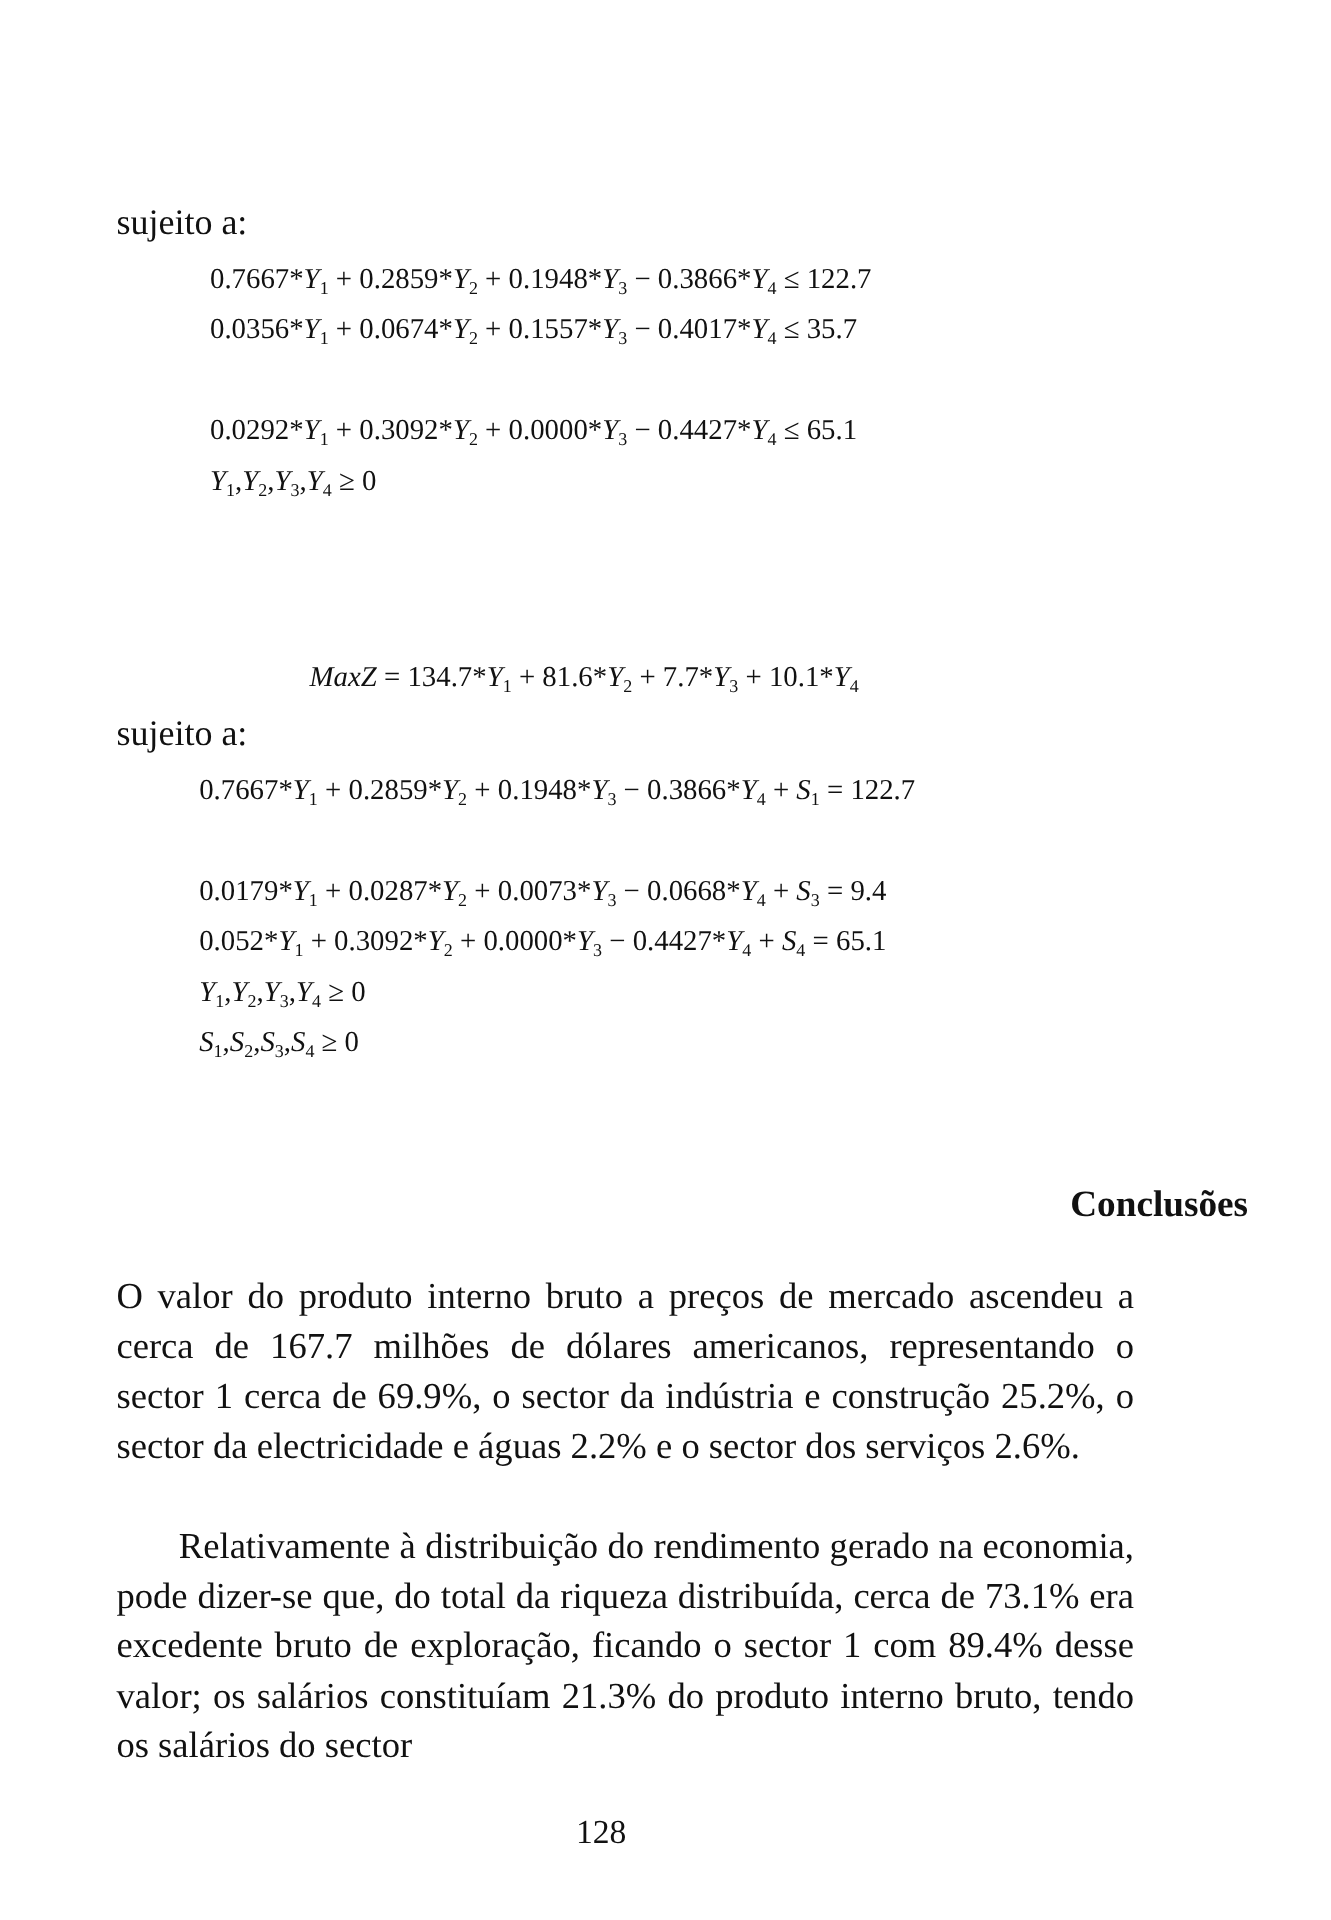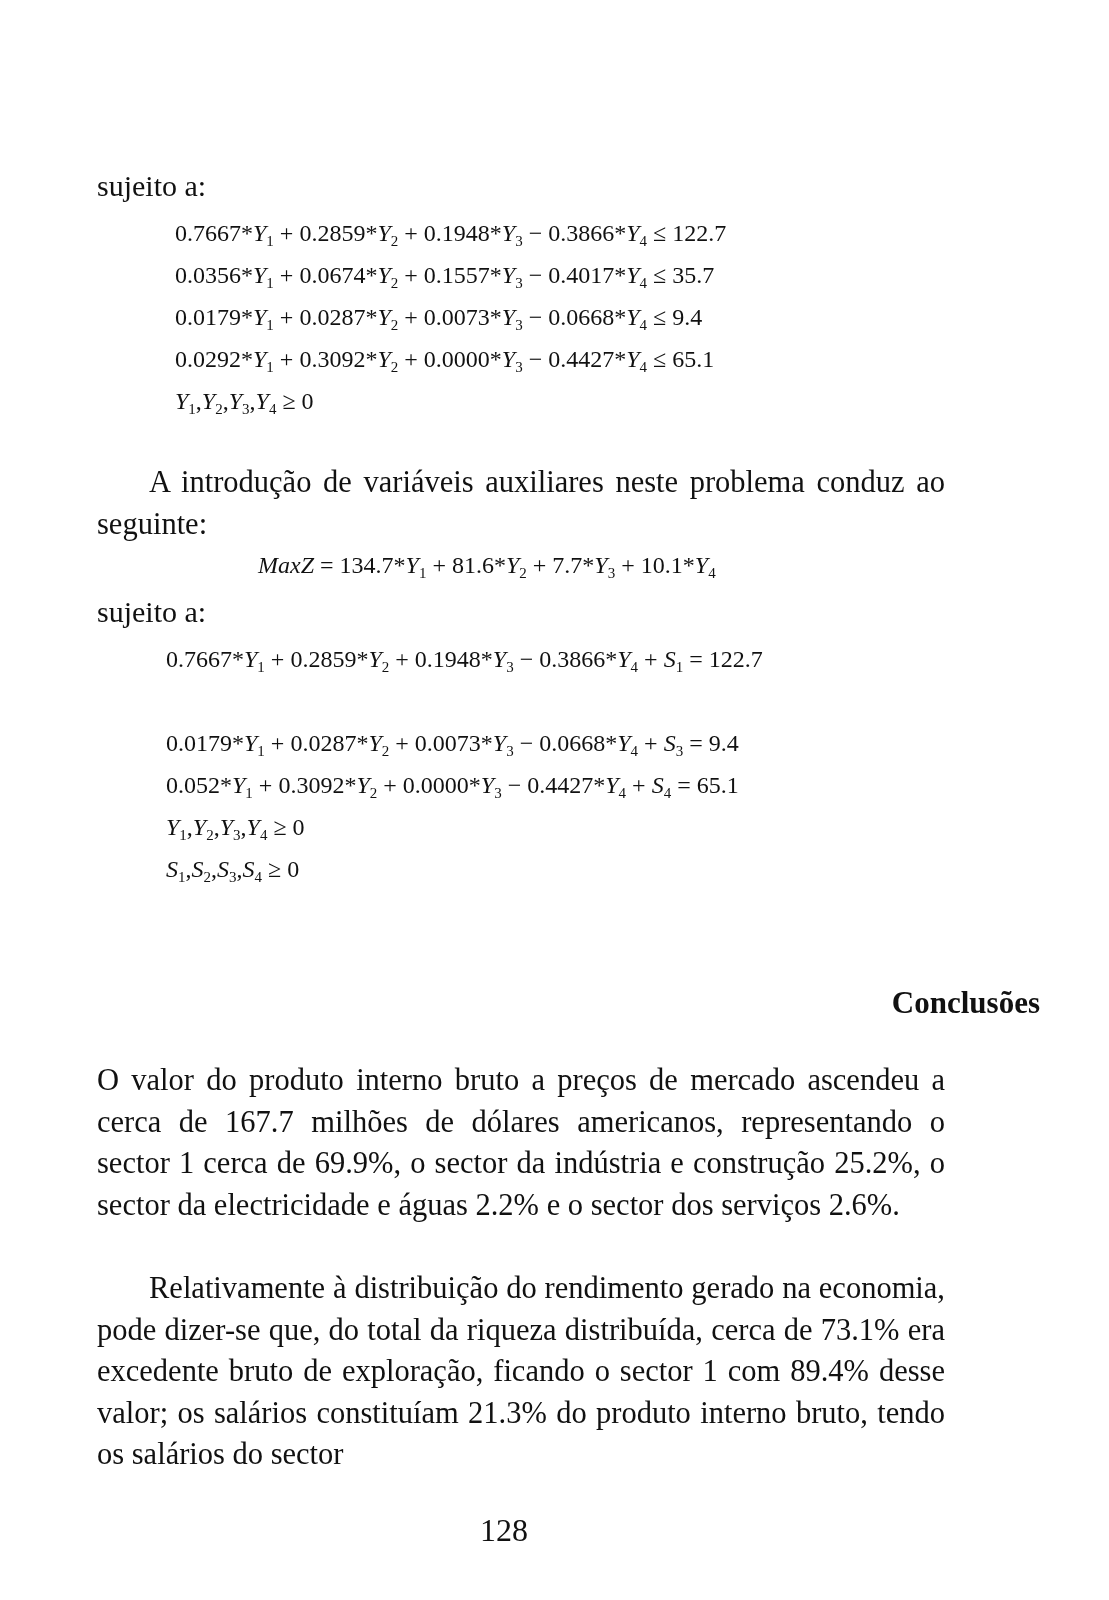--- a/index.html
+++ b/index.html
@@ -8,36 +8,34 @@
     font-family: "Liberation Serif", "DejaVu Serif", serif; color: #111;
   }
   .page { position: absolute; left: 0; top: 0; width: 1109px; height: 1600px; margin-top: 30px; }
   .label { position: absolute; left: 97px; font-size: 30px; line-height: 36px; }
   .eq { position: absolute; font-size: 24px; line-height: 30px; white-space: nowrap; }
   .eq i { font-style: italic; }
   .eq sub { font-size: 15px; vertical-align: -5px; line-height: 0; }
   .para { position: absolute; left: 97px; width: 848px; font-size: 30.5px; line-height: 41.5px; text-align: justify; }
   .para .indent { display: inline-block; width: 52px; }
   .heading { position: absolute; left: 0; width: 1040px; text-align: right; top: 955px; font-size: 31px; font-weight: bold; }
-  .pagenum { position: absolute; left: 480px; top: 1482px; font-size: 32px; }
+  .pagenum { position: absolute; left: 480px; top: 1482px; font-size: 28px; }
 </style>
 </head>
 <body>
 
 <div class="page">
 
   <div class="label" style="top:138px;">sujeito a:</div>
 
   <div class="eq" style="left:175px;top:188px;text-align:center;"><span>0.7667</span>*<i>Y</i><sub>1</sub> + <span>0.2859</span>*<i>Y</i><sub>2</sub> + <span>0.1948</span>*<i>Y</i><sub>3</sub> − <span>0.3866</span>*<i>Y</i><sub>4</sub> <span>≤</span> <span>122.7</span></div>
   <div class="eq" style="left:175px;top:230px;"><span>0.0356</span>*<i>Y</i><sub>1</sub> + <span>0.0674</span>*<i>Y</i><sub>2</sub> + <span>0.1557</span>*<i>Y</i><sub>3</sub> − <span>0.4017</span>*<i>Y</i><sub>4</sub> <span>≤</span> <span>35.7</span></div>
-  <div class="eq" style="left:175px;top:272px;"><span>0.0179</span>*<i>Y</i><sub>1</sub> + <span>0.0287</span>*<i>Y</i><sub>2</sub> + <span>0.0073</span>*<i>Y</i><sub>3</sub> − <span>0.0668</span>*<i>Y</i><sub>4</sub> <span>≤</span> <span>9.4</span></div>
   <div class="eq" style="left:175px;top:314px;"><span>0.0292</span>*<i>Y</i><sub>1</sub> + <span>0.3092</span>*<i>Y</i><sub>2</sub> + <span>0.0000</span>*<i>Y</i><sub>3</sub> − <span>0.4427</span>*<i>Y</i><sub>4</sub> <span>≤</span> <span>65.1</span></div>
   <div class="eq" style="left:175px;top:356px;"><i>Y</i><sub>1</sub>,<i>Y</i><sub>2</sub>,<i>Y</i><sub>3</sub>,<i>Y</i><sub>4</sub> <span>≥ 0</span></div>
 
-  <div class="para" style="top:432px;"><span class="indent"></span><span>A introdução de variáveis auxiliares neste problema conduz ao seguinte:</span></div>
 
   <div class="eq" style="left:258px;top:520px;"><i>MaxZ</i> = <span>134.7</span>*<i>Y</i><sub>1</sub> + <span>81.6</span>*<i>Y</i><sub>2</sub> + <span>7.7</span>*<i>Y</i><sub>3</sub> + <span>10.1</span>*<i>Y</i><sub>4</sub></div>
 
   <div class="label" style="top:564px;">sujeito a:</div>
 
   <div class="eq" style="left:166px;top:614px;"><span>0.7667</span>*<i>Y</i><sub>1</sub> + <span>0.2859</span>*<i>Y</i><sub>2</sub> + <span>0.1948</span>*<i>Y</i><sub>3</sub> − <span>0.3866</span>*<i>Y</i><sub>4</sub> + <i>S</i><sub>1</sub> = <span>122.7</span></div>
   <div class="eq" style="left:166px;top:698px;"><span>0.0179</span>*<i>Y</i><sub>1</sub> + <span>0.0287</span>*<i>Y</i><sub>2</sub> + <span>0.0073</span>*<i>Y</i><sub>3</sub> − <span>0.0668</span>*<i>Y</i><sub>4</sub> + <i>S</i><sub>3</sub> = <span>9.4</span></div>
   <div class="eq" style="left:166px;top:740px;"><span>0.052</span>*<i>Y</i><sub>1</sub> + <span>0.3092</span>*<i>Y</i><sub>2</sub> + <span>0.0000</span>*<i>Y</i><sub>3</sub> − <span>0.4427</span>*<i>Y</i><sub>4</sub> + <i>S</i><sub>4</sub> = <span>65.1</span></div>
   <div class="eq" style="left:166px;top:782px;"><i>Y</i><sub>1</sub>,<i>Y</i><sub>2</sub>,<i>Y</i><sub>3</sub>,<i>Y</i><sub>4</sub> <span>≥ 0</span></div>
   <div class="eq" style="left:166px;top:824px;"><i>S</i><sub>1</sub>,<i>S</i><sub>2</sub>,<i>S</i><sub>3</sub>,<i>S</i><sub>4</sub> <span>≥ 0</span></div>

